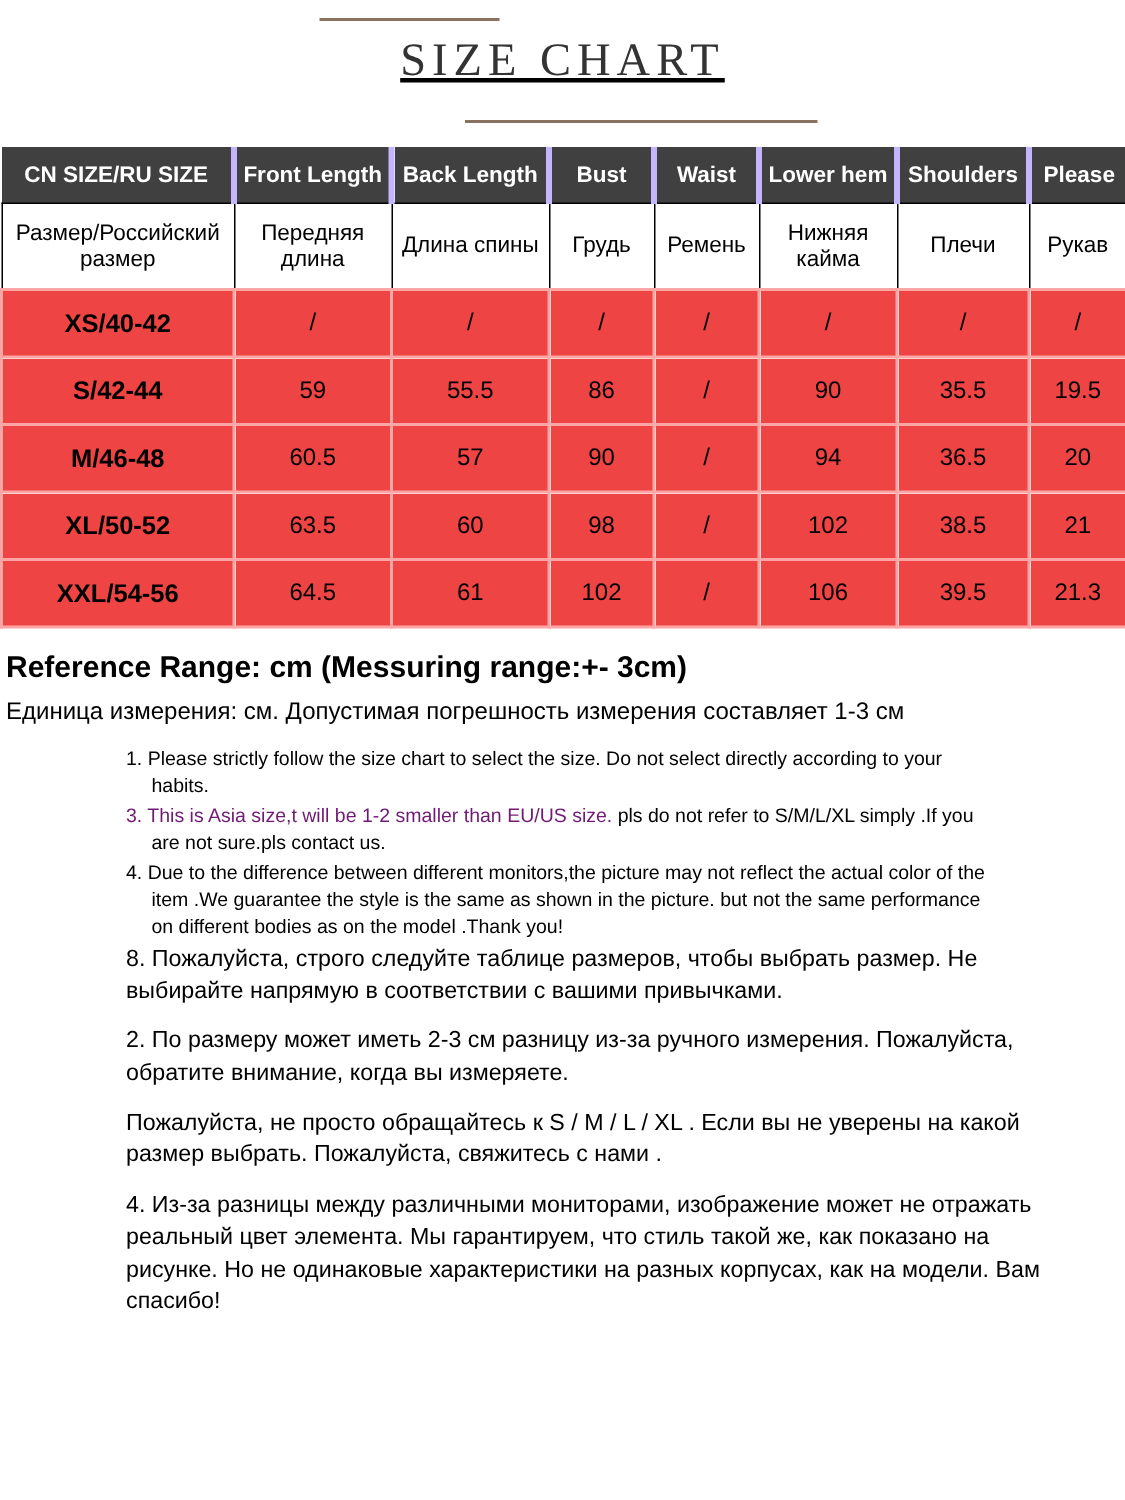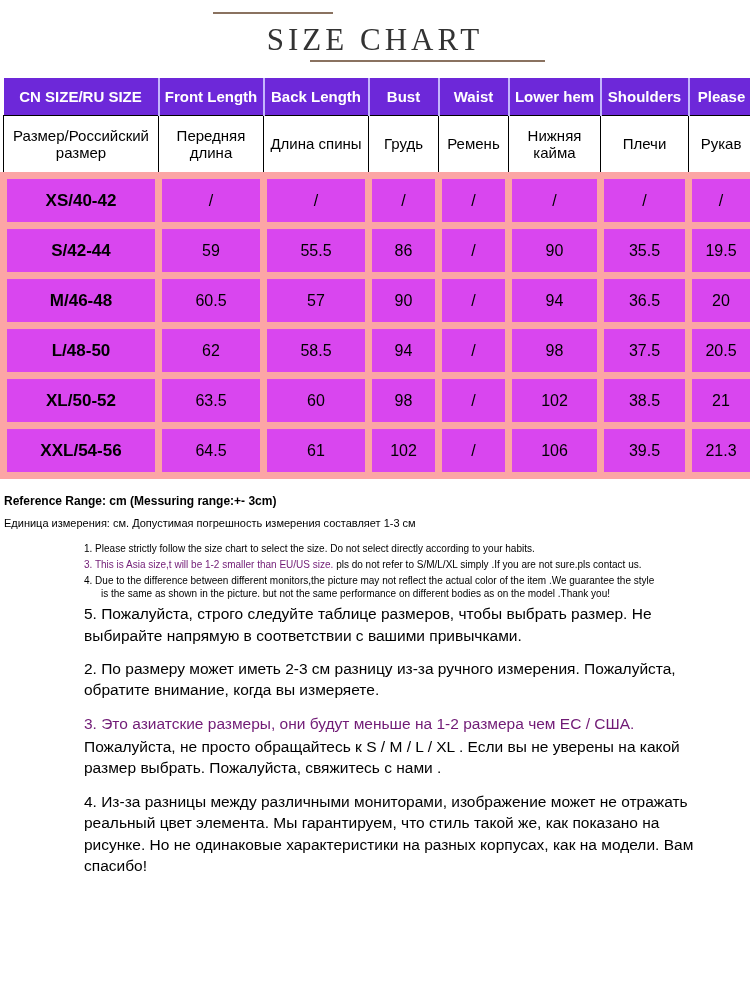--- a/index.html
+++ b/index.html
@@ -8,22 +8,23 @@
     font-family:"Liberation Sans", sans-serif;
     color:#000;
   }
   .page { width:750px; overflow:hidden; }
 
   
   .title-block {
     position:relative;
     width:300px;
     margin:12px auto 16px;
-    padding:10px 0 4px;
-    text-align:center;
+    padding:10px 0 24px;
+    text-align:center;
+    text-decoration:underline;
   }
   .title {
     margin:0;
     font-family:"Liberation Serif", serif;
     font-weight:normal;
     font-size:31px;
     letter-spacing:4px;
     color:#333;
     white-space:nowrap;
   }
@@ -37,72 +38,72 @@
   }
 
   
   .size-table {
     width:750px;
     border-collapse:collapse;
     table-layout:fixed;
   }
   .size-table th, .size-table td { overflow:hidden; }
   .hdr-en th {
-    background:#6d28d9;
+    background:#404040;
     color:#fff;
     font-weight:bold;
     font-size:15px;
     height:37px;
     padding:0 1px;
     text-align:center;
   }
-  .hdr-en th + th { border-left:2px solid #c4b5fd; }
+  .hdr-en th + th { border-left:4px solid #c4b5fd; }
   .hdr-ru th {
     background:#fff;
     color:#000;
     font-weight:normal;
     font-size:15px;
     line-height:1.15;
     height:52px;
     padding:2px;
     border:1px solid #000;
     text-align:center;
   }
   .size-table tbody td {
-    border:7px solid #fca5a5;
+    border:2px solid #fca5a5;
     text-align:center;
     font-size:16px;
     height:43px;
     padding:0 2px;
-    background:#d946ef;
+    background:#ef4444;
   }
   .size-table tbody td.size-col {
     font-weight:bold;
     font-size:17px;
   }
 
   
   .ref-en {
     font-weight:bold;
-    font-size:12px;
+    font-size:20px;
     margin:15px 4px 9px 4px;
   }
   .ref-ru {
-    font-size:11px;
+    font-size:16px;
     margin:0 4px 13px 4px;
   }
   .wr-title {
     font-weight:bold;
     font-size:14px;
     margin:0 0 2px 66px;
   }
   .wr-items {
     margin:0 0 0 84px;
     width:580px;
-    font-size:10px;
+    font-size:13px;
     line-height:1.38;
   }
   .wr-item {
     padding-left:17px;
     text-indent:-17px;
     margin-bottom:2px;
   }
   .red { color:#701a75; }
   .ru-title {
     font-size:15.5px;
@@ -186,30 +187,20 @@
         <td class="size-col">M/46-48</td>
         <td>60.5</td>
         <td>57</td>
         <td>90</td>
         <td>/</td>
         <td>94</td>
         <td>36.5</td>
         <td>20</td>
       </tr>
       <tr>
-        <td class="size-col">L/48-50</td>
-        <td>62</td>
-        <td>58.5</td>
-        <td>94</td>
-        <td>/</td>
-        <td>98</td>
-        <td>37.5</td>
-        <td>20.5</td>
-      </tr>
-      <tr>
         <td class="size-col">XL/50-52</td>
         <td>63.5</td>
         <td>60</td>
         <td>98</td>
         <td>/</td>
         <td>102</td>
         <td>38.5</td>
         <td>21</td>
       </tr>
       <tr>
@@ -228,19 +219,19 @@
   <div class="ref-en">Reference Range: cm (Messuring range:+- 3cm)</div>
   <div class="ref-ru">Единица измерения: см. Допустимая погрешность измерения составляет 1-3 см</div>
 
   <div class="wr-items">
     <div class="wr-item"><span class="red"></span><span>1. Please strictly follow the size chart to select the size. Do not select directly according to your habits.</span></div>
     <div class="wr-item"><span class="red">3. This is Asia size,t will be 1-2 smaller than EU/US size.</span><span> pls do not refer to S/M/L/XL simply .If you are not sure.pls contact us.</span></div>
     <div class="wr-item"><span class="red"></span><span>4. Due to the difference between different monitors,the picture may not reflect the actual color of the item .We guarantee the style is the same as shown in the picture. but not the same performance on different bodies as on the model .Thank you!</span></div>
   </div>
 
   <div class="ru-items">
-    <div class="ru-item"><span class="red"></span><span>5. Пожалуйста, строго следуйте таблице размеров, чтобы выбрать размер. Не выбирайте напрямую в соответствии с вашими привычками.</span></div>
+    <div class="ru-item"><span class="red"></span><span>8. Пожалуйста, строго следуйте таблице размеров, чтобы выбрать размер. Не выбирайте напрямую в соответствии с вашими привычками.</span></div>
     <div class="ru-item"><span class="red"></span><span>2. По размеру может иметь 2-3 см разницу из-за ручного измерения. Пожалуйста, обратите внимание, когда вы измеряете.</span></div>
-    <div class="ru-item"><span class="red">3. Это азиатские размеры, они будут меньше на 1-2 размера чем ЕС / США.</span><span>Пожалуйста, не просто обращайтесь к S / M / L / XL . Если вы не уверены на какой размер выбрать. Пожалуйста, свяжитесь с нами .</span></div>
+    <div class="ru-item"><span>Пожалуйста, не просто обращайтесь к S / M / L / XL . Если вы не уверены на какой размер выбрать. Пожалуйста, свяжитесь с нами .</span></div>
     <div class="ru-item"><span class="red"></span><span>4. Из-за разницы между различными мониторами, изображение может не отражать реальный цвет элемента. Мы гарантируем, что стиль такой же, как показано на рисунке. Но не одинаковые характеристики на разных корпусах, как на модели. Вам спасибо!</span></div>
   </div>
 
 </div>
 
 </body></html>

